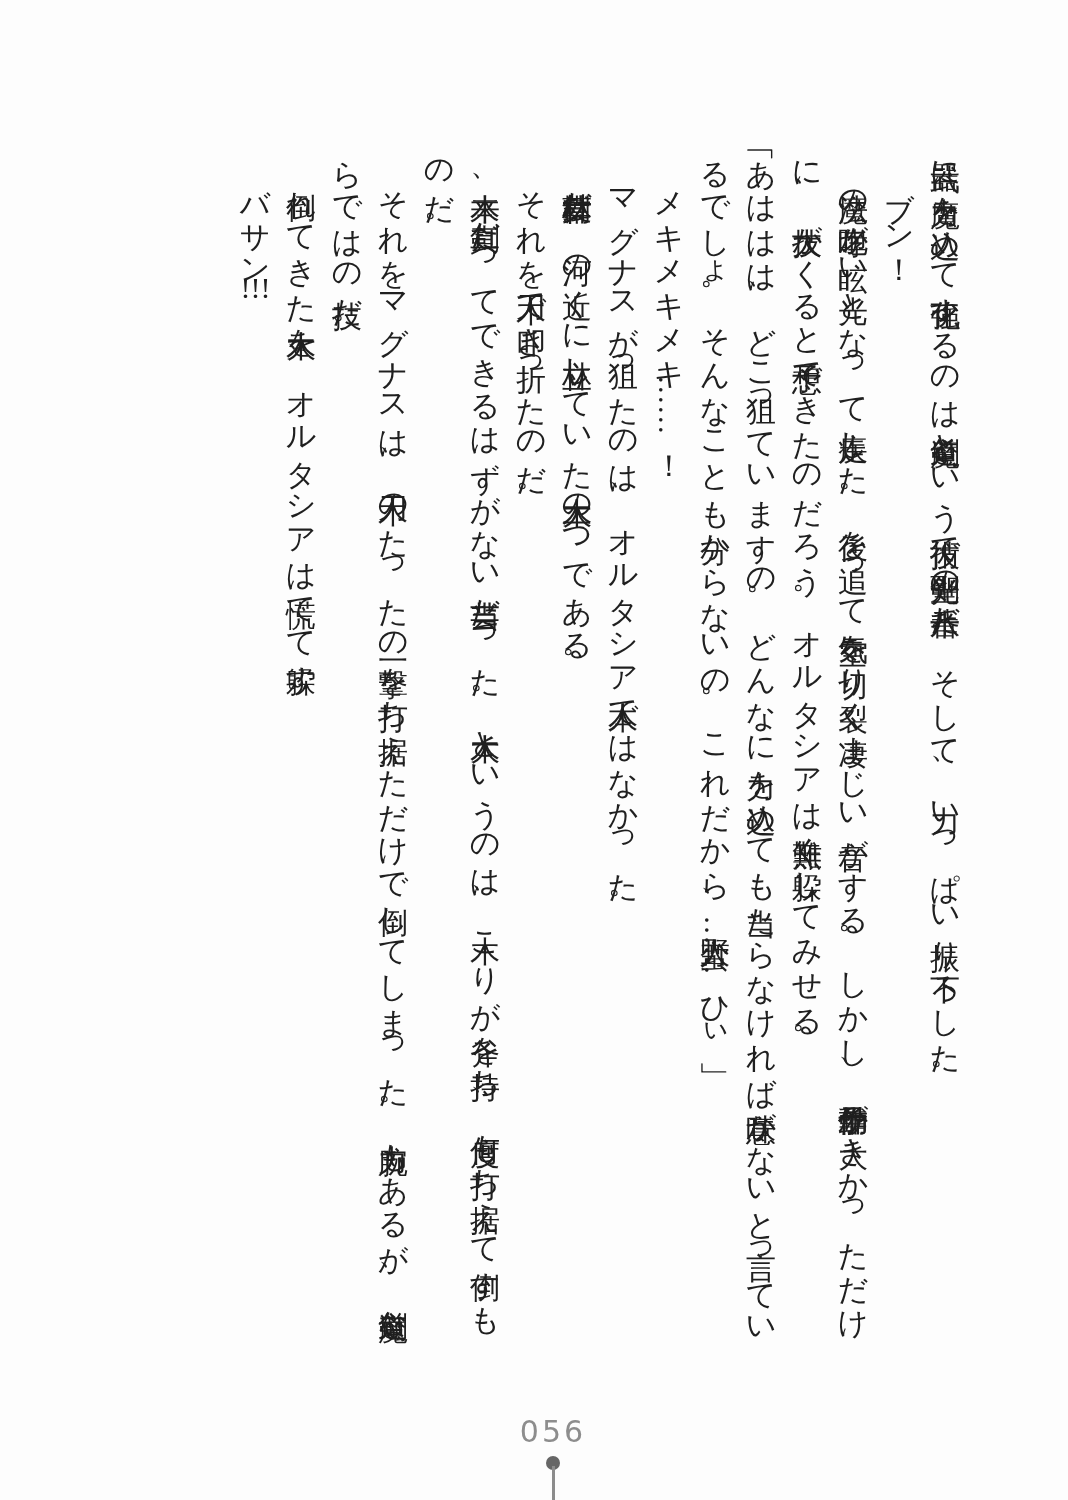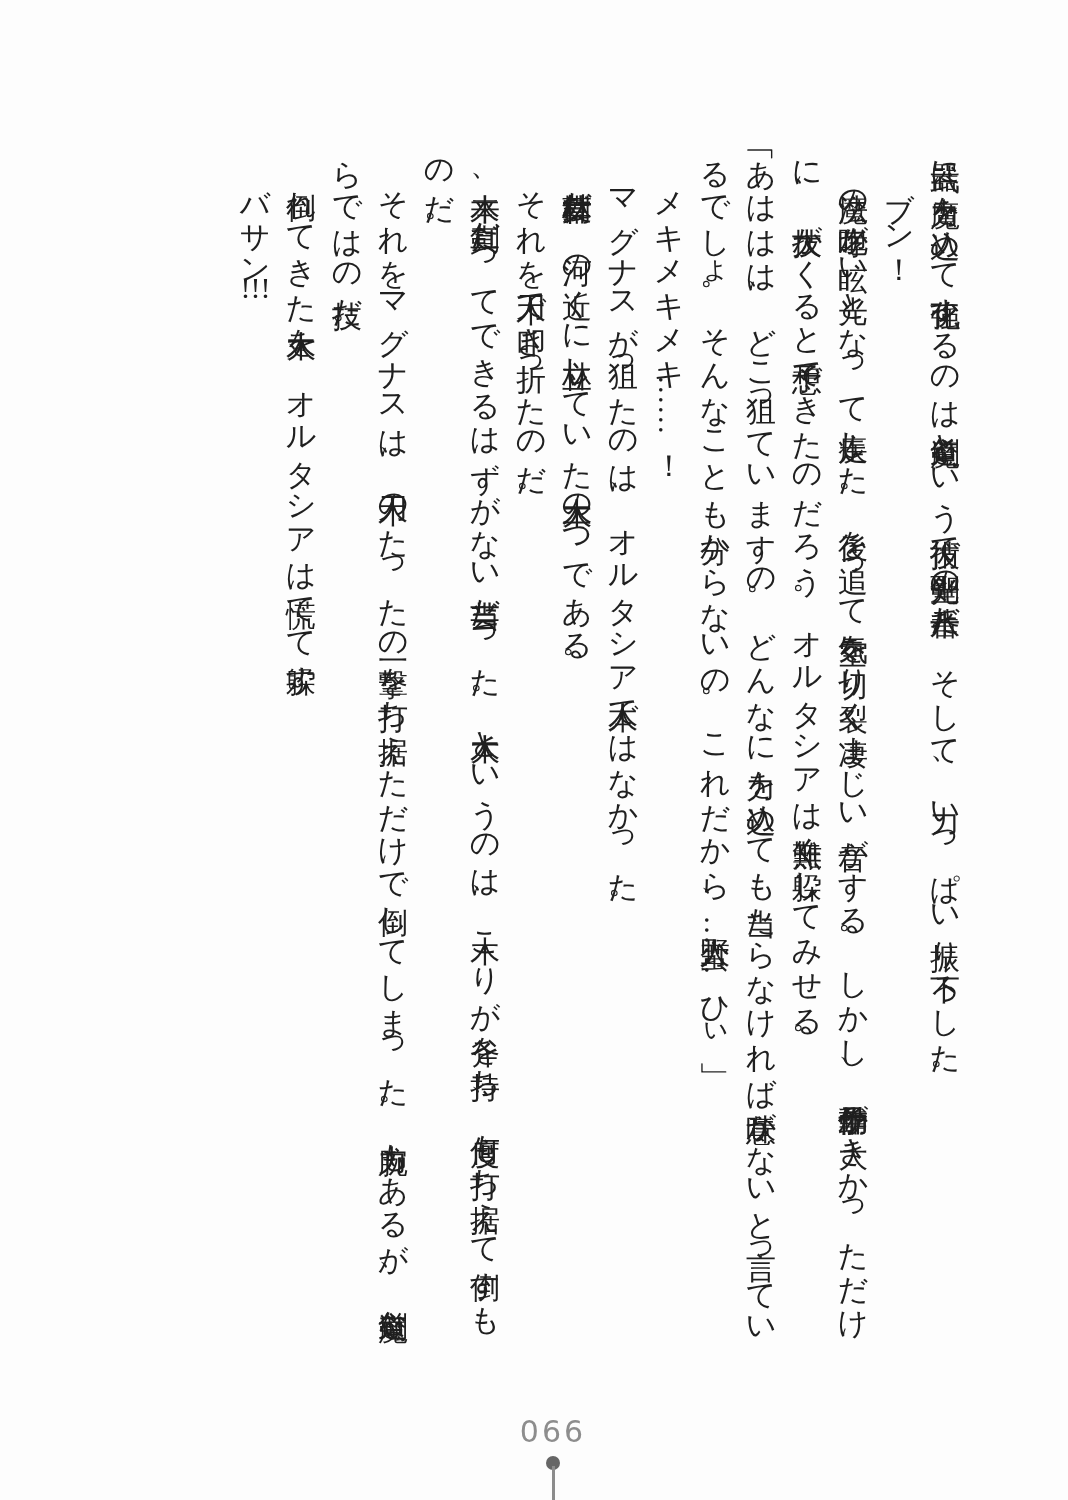--- a/index.html
+++ b/index.html
@@ -84,19 +84,19 @@
       <p class="indent">メキメキメキ……！</p>
       <p class="indent">マグナスが狙ったのは、オルタシア本人ではなかった。</p>
       <p class="indent">針葉樹林だ。河の近くに林立していた大木の一つである。</p>
       <p class="indent">それを木刀で叩き折ったのだ。</p>
       <p class="indent">本来、真剣だってできるはずがない芸当だった。大木というのは、木こりが斧を持ち、何度も打ち据えて倒すものだ。</p>
       <p class="indent">それをマグナスは、木刀のたったの一撃を打ち据えただけで倒してしまった。腕力もあるが、魔道剣ならではの技だ。</p>
       <p class="indent">倒れてきた大木を、オルタシアは慌てて躱す。</p>
       <p class="indent">バサン<span class="tcy">!!!</span></p>
     </div>
 
-  <div class="page-number">066</div>
+  <div class="page-number">056</div>
 
   <div class="footer-dot"></div>
 
   <div class="footer-line"></div>
 
 </div>
 
 </body></html>

